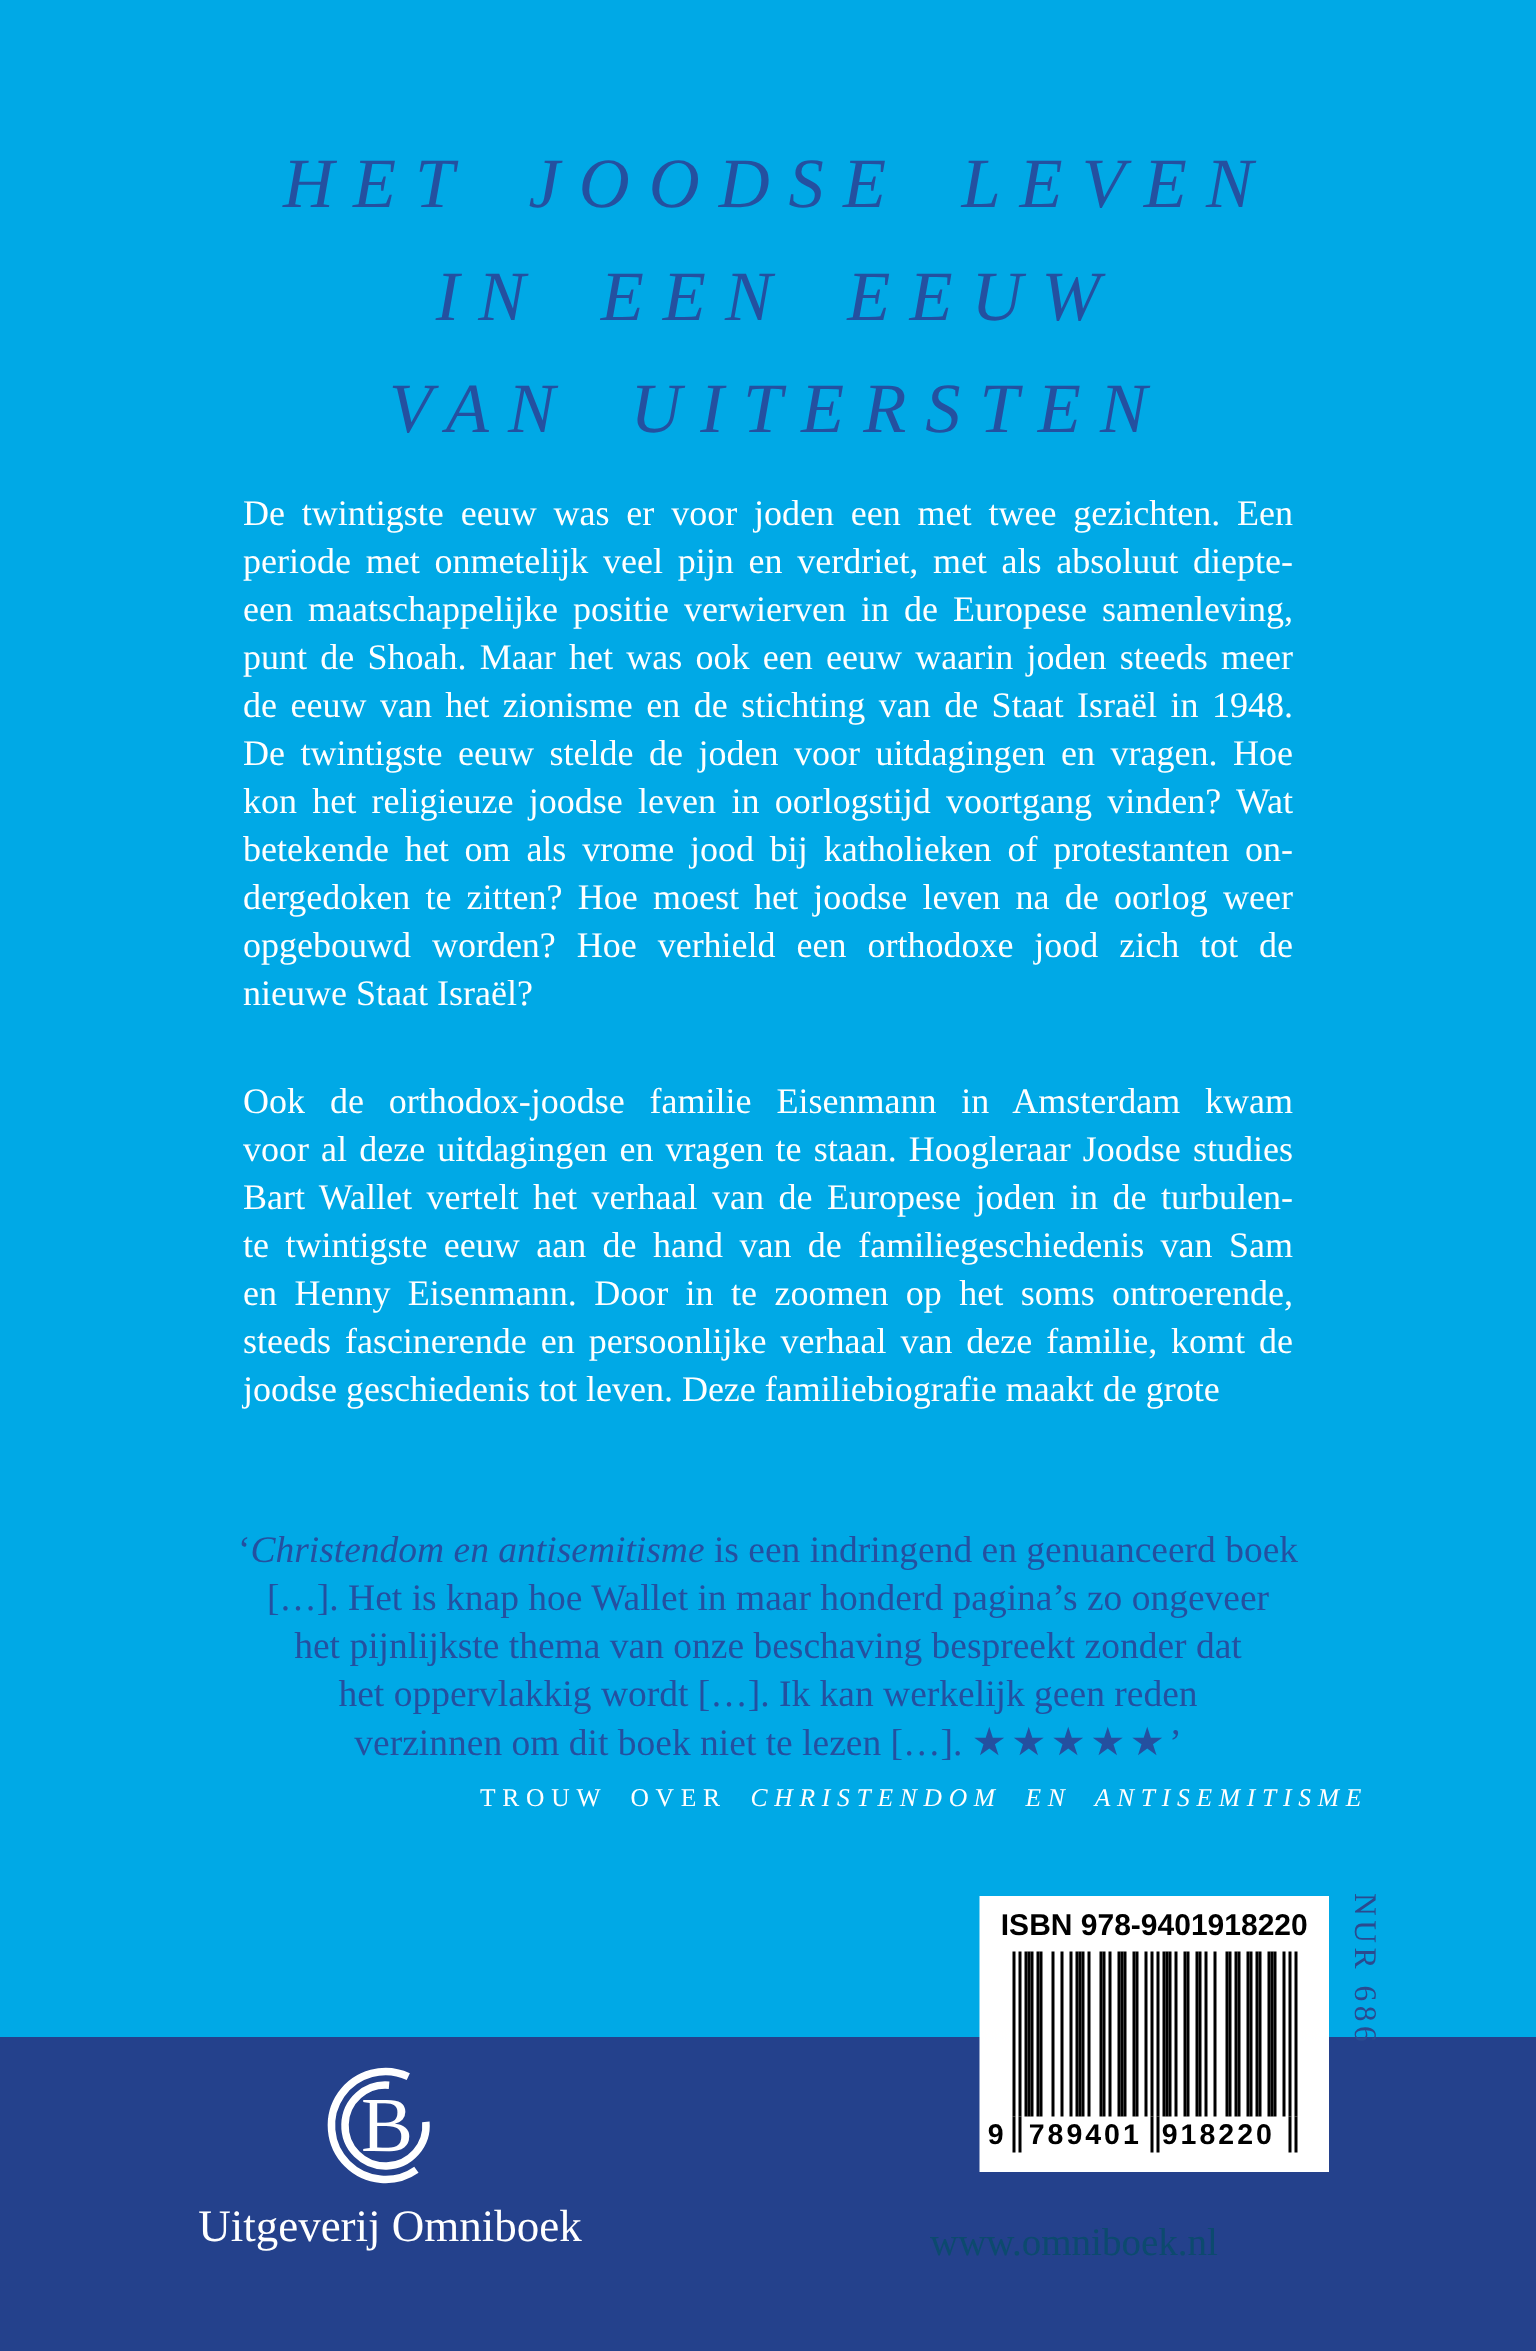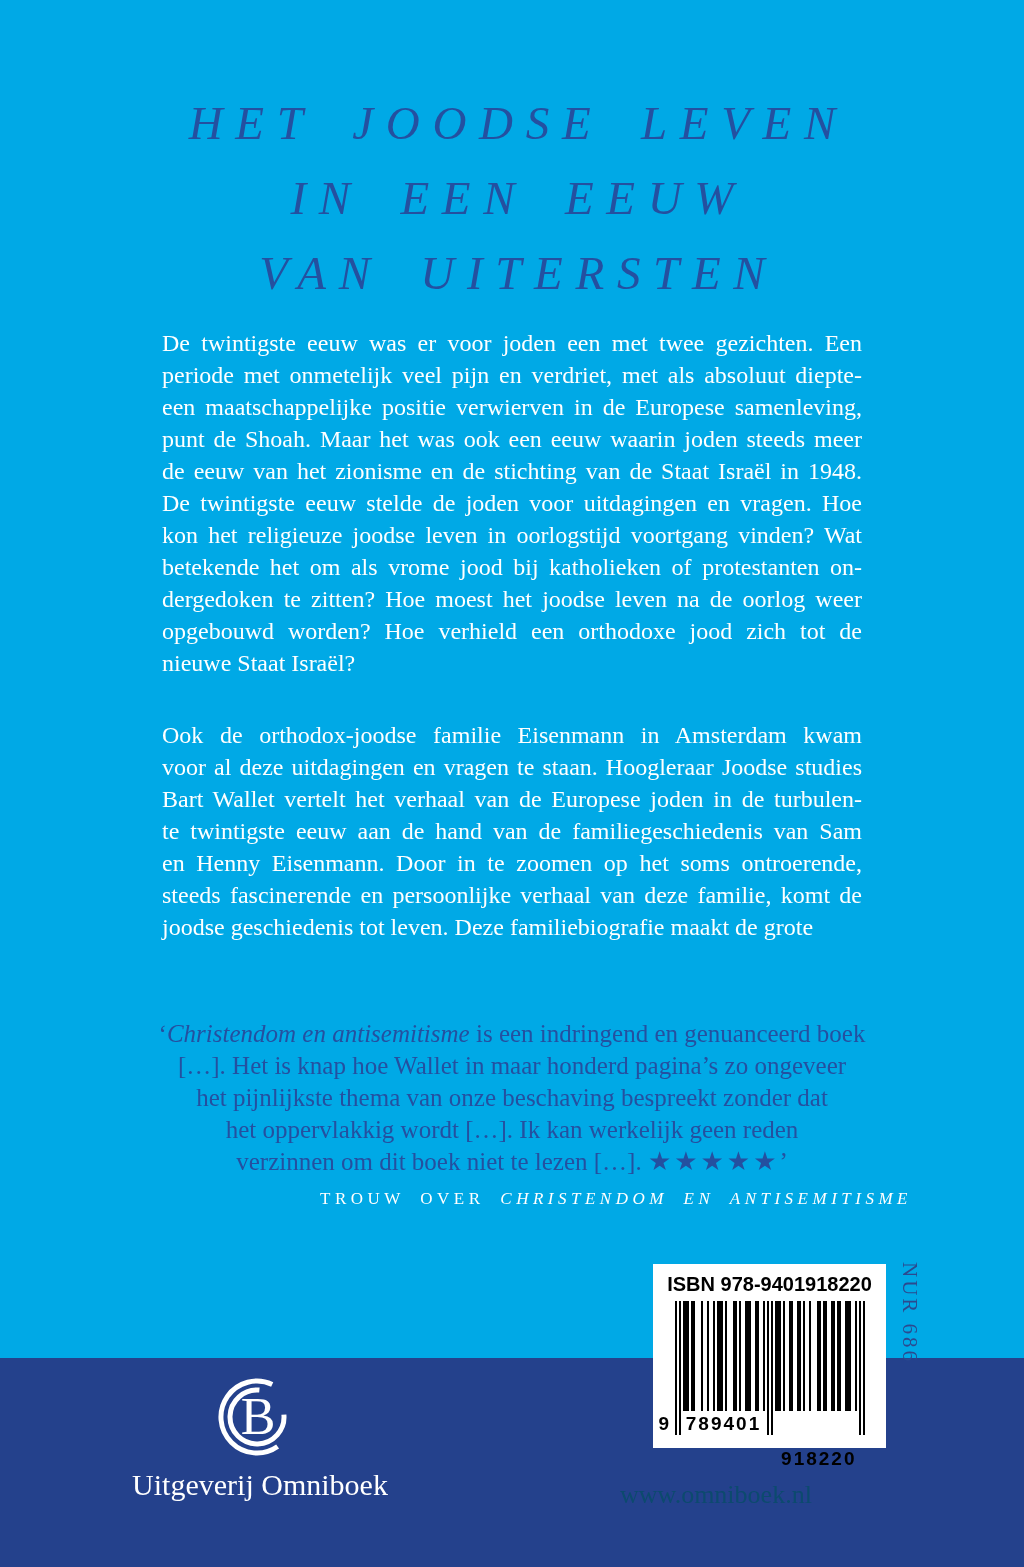--- a/index.html
+++ b/index.html
@@ -58,21 +58,21 @@
   .isbn-label{text-align:center;margin-top:9px;font-size:20px;font-weight:700;letter-spacing:0;}
   .barcode{position:relative;width:190px;margin:5px auto 0;}
   .bars-row{display:flex;}
   .bars-main{height:110px;}
   .bars-ext{height:24px;}
   .bars-row span{width:2px;flex:0 0 2px;}
   .bars-row span.on{background:var(--bc-ink);}
   .bc-digits{position:absolute;top:110px;left:0;width:100%;height:24px;font-size:19px;font-weight:700;}
   .d-first{position:absolute;left:-16px;top:2px;}
   .d-left{position:absolute;left:8px;top:2px;width:82px;text-align:center;letter-spacing:2px;}
-  .d-right{position:absolute;left:100px;top:2px;width:82px;text-align:right;letter-spacing:2px;margin-top:35px;}
+  .d-right{position:absolute;left:100px;top:2px;width:82px;text-align:left;letter-spacing:2px;}
 
   
   .nur{
     position:absolute;left:897px;top:1262px;
     writing-mode:vertical-rl;
     color:var(--nur-ink);font-size:21px;letter-spacing:3px;
   }
 
   
   .publisher{position:absolute;left:100px;top:1372px;width:320px;text-align:center;color:#fff;}

